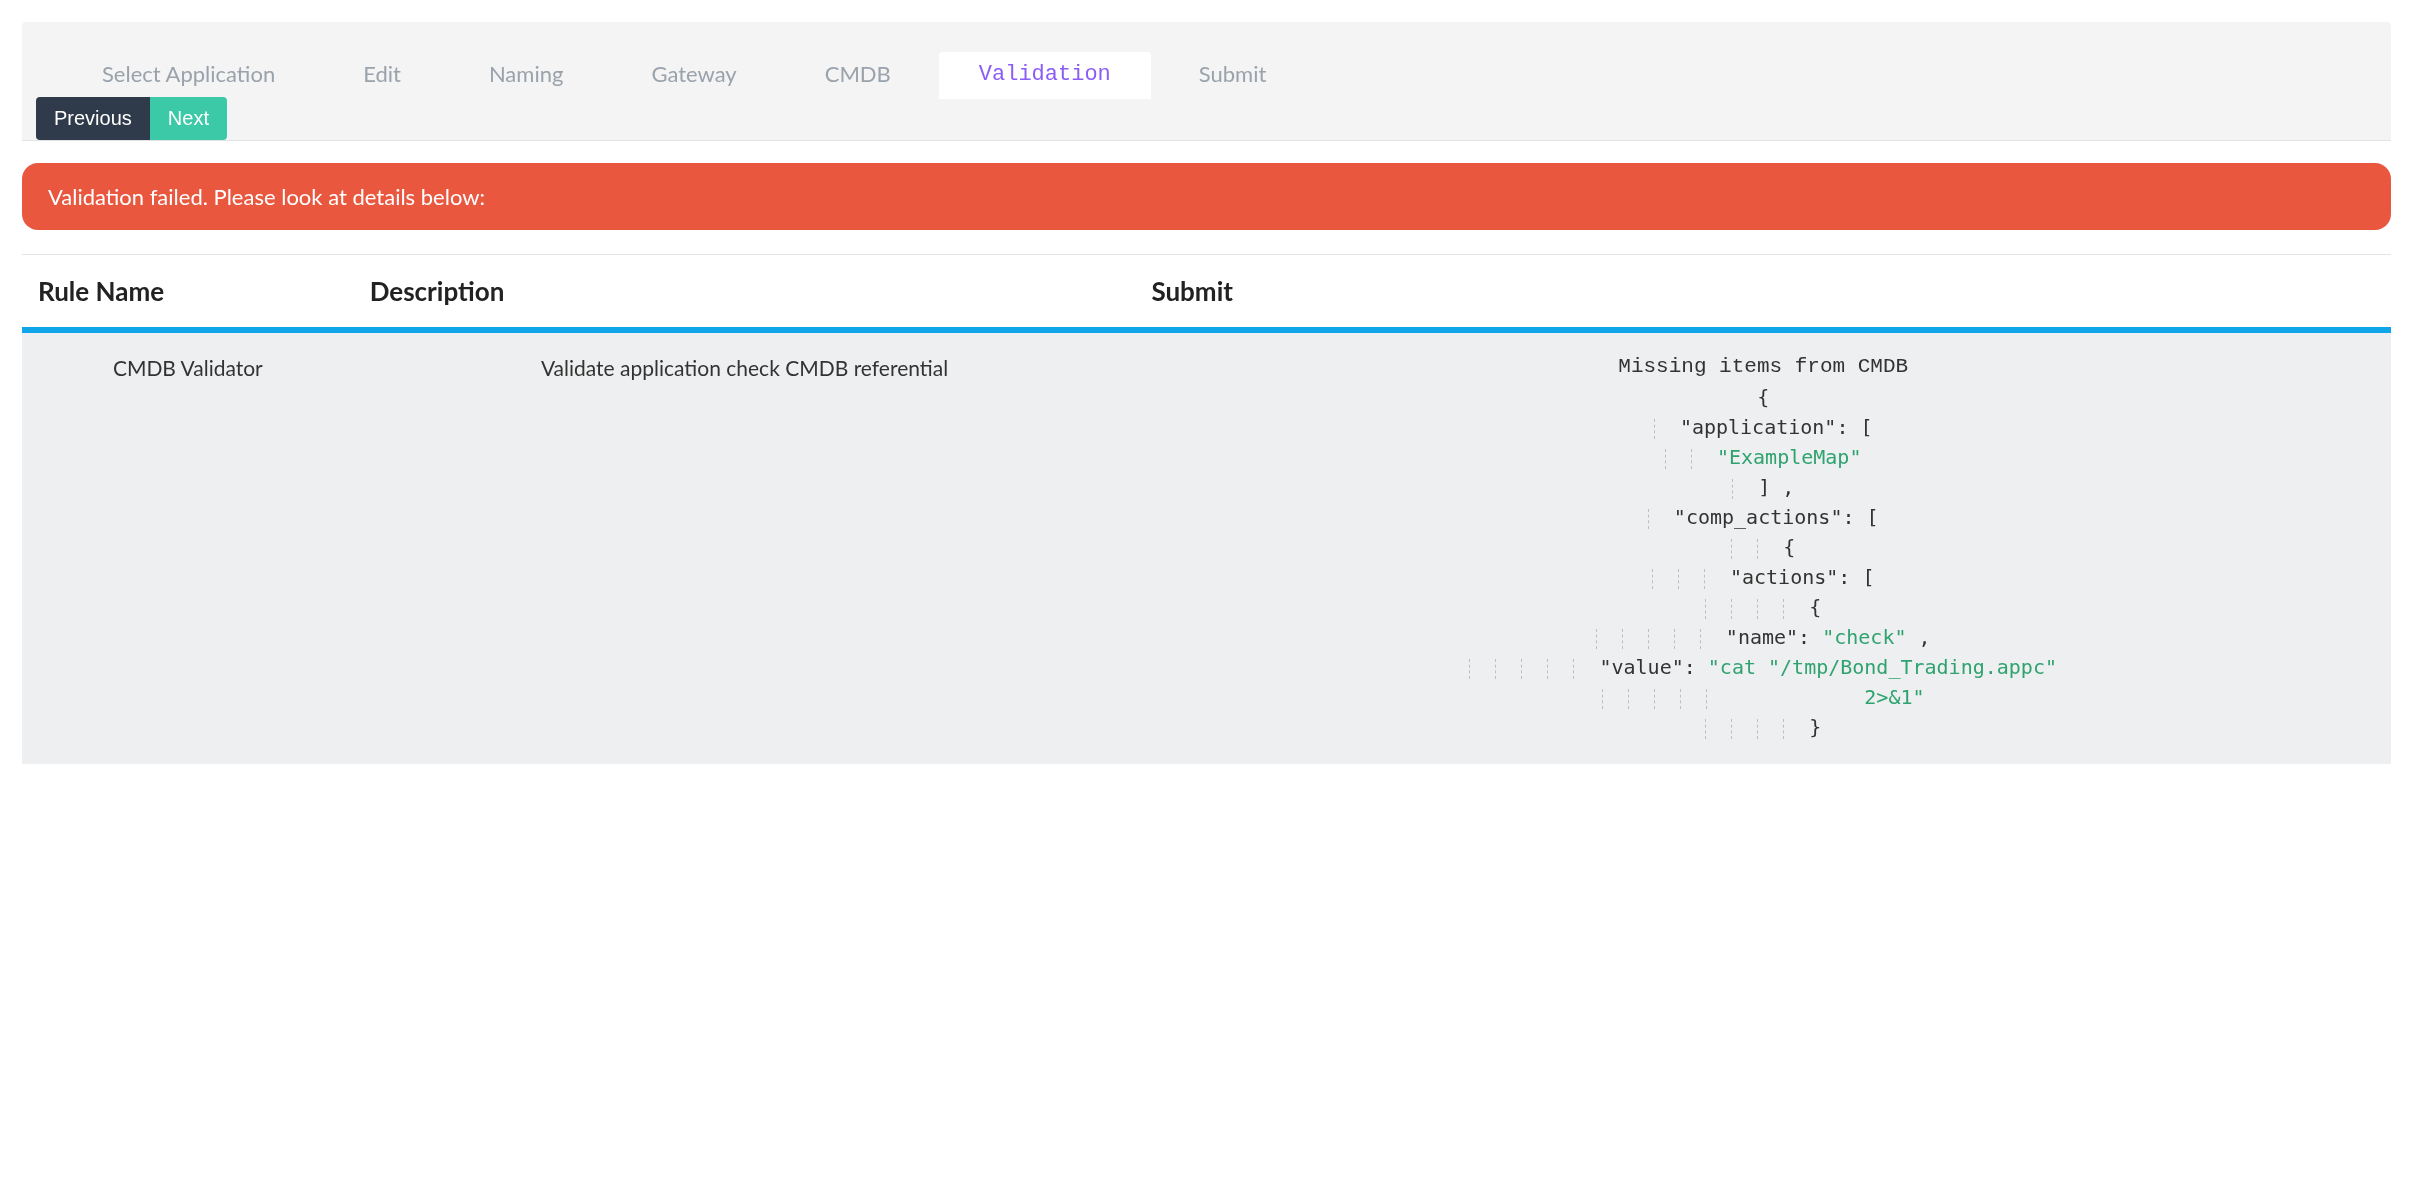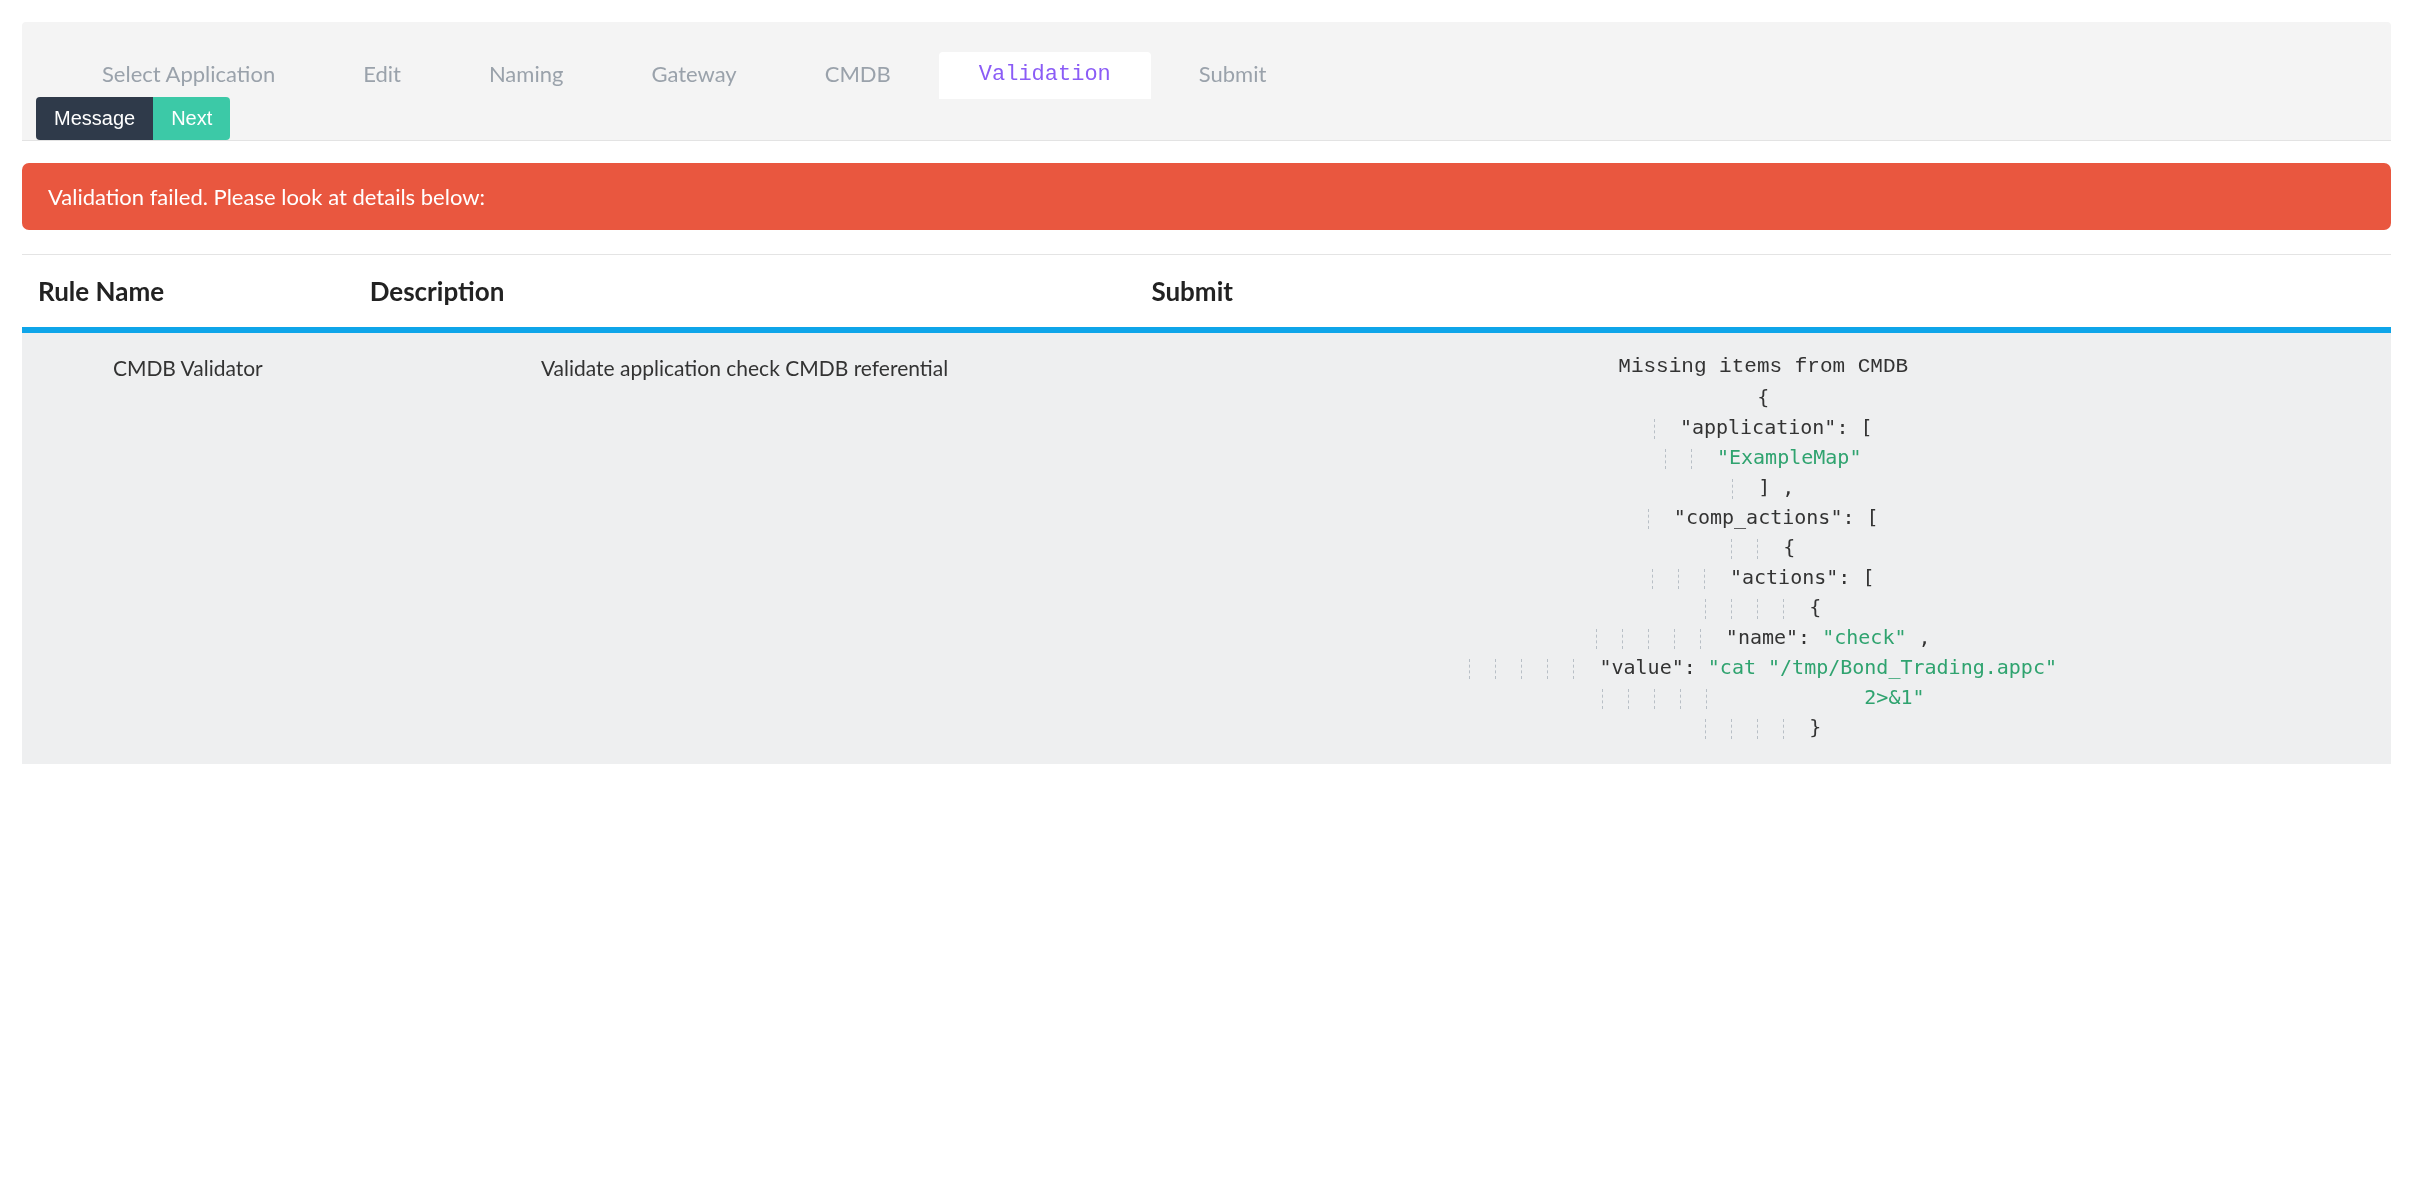--- a/index.html
+++ b/index.html
@@ -62,21 +62,21 @@
   }
   .content {
     background: #ffffff;
     padding: 22px 0 0 0;
   }
   .alert {
     background: #e9573f;
     color: #ffffff;
     font-size: 22px;
     padding: 20px 26px;
-    border-radius: 7px;
+    border-radius: 16px;
     margin: 0 0 24px 0;
   }
   .table-wrap {
     border-top: 1px solid #e4e4e4;
   }
   table {
     width: 100%;
     border-collapse: collapse;
     table-layout: fixed;
   }
@@ -129,21 +129,21 @@
     <div class="tabs" id="tabs-container">
         <div class="tab">Select Application</div>
         <div class="tab">Edit</div>
         <div class="tab">Naming</div>
         <div class="tab">Gateway</div>
         <div class="tab">CMDB</div>
         <div class="tab active">Validation</div>
         <div class="tab">Submit</div>
       </div>
     <div class="nav-buttons">
-      <button class="btn btn-prev">Message</button>
+      <button class="btn btn-prev">Previous</button>
       <button class="btn btn-next">Next</button>
     </div>
     <div class="divider"></div>
     <div class="content">
       <div class="alert">Validation failed. Please look at details below:</div>
       <div class="table-wrap">
         <table>
           <colgroup>
               <col class="c1">
               <col class="c2">

